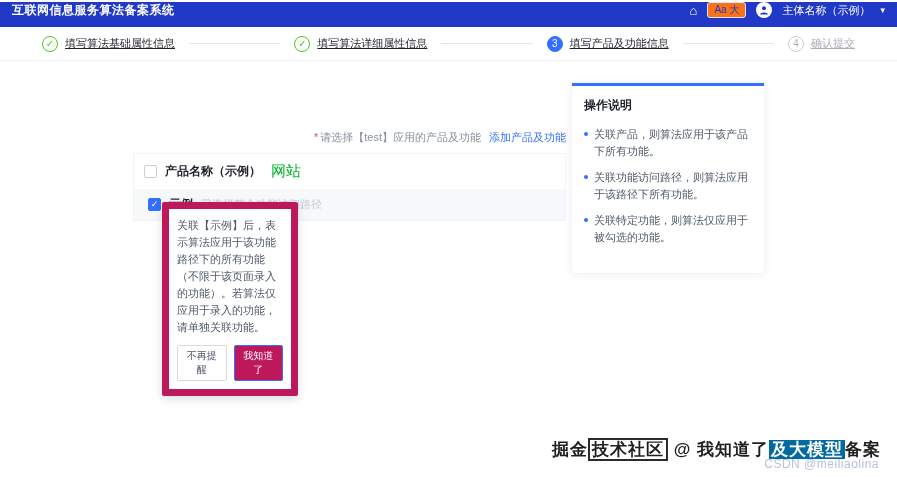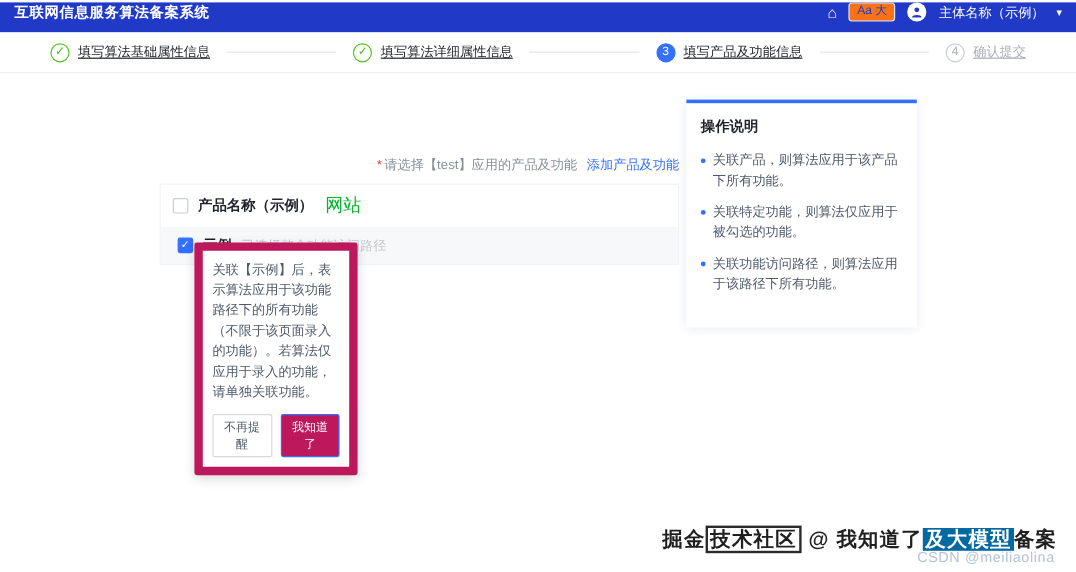--- a/index.html
+++ b/index.html
@@ -180,25 +180,25 @@
 
   <aside class="side-panel">
     <div class="panel-title">操作说明</div>
     <ul class="panel-list">
       <li>
         <span class="dot"></span>
         <span>关联产品，则算法应用于该产品下所有功能。</span>
       </li>
       <li>
         <span class="dot"></span>
-        <span>关联特定功能，则算法仅应用于被勾选的功能。</span>
+        <span>关联功能访问路径，则算法应用于该路径下所有功能。</span>
       </li>
       <li>
         <span class="dot"></span>
-        <span>关联功能访问路径，则算法应用于该路径下所有功能。</span>
+        <span>关联特定功能，则算法仅应用于被勾选的功能。</span>
       </li>
     </ul>
   </aside>
 </main>
 
 <div class="watermark">
   <div class="juejin-mark">
     <span>掘金</span><span class="wm-boxed">技术社区</span><span> @ 我知道了</span><span class="wm-filled">及大模型</span><span>备案</span>
   </div>
   <span class="csdn-mark">CSDN @meiliaolina</span>

